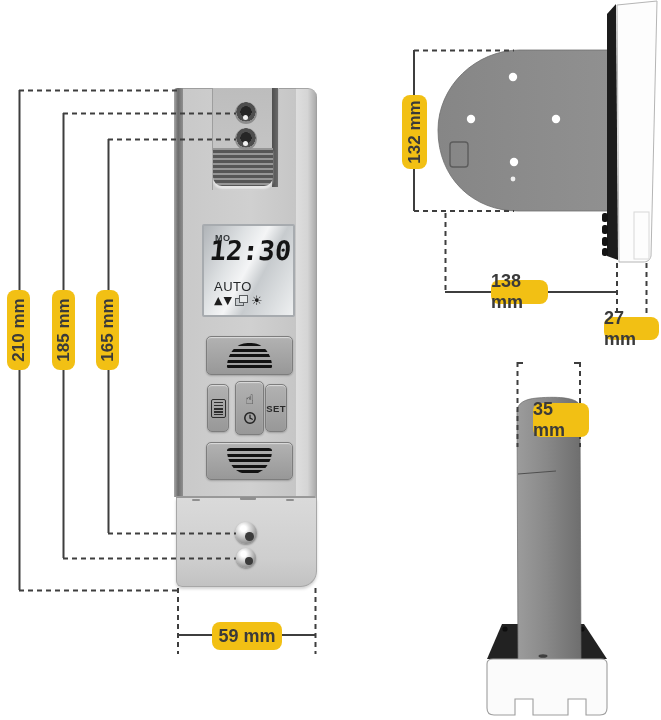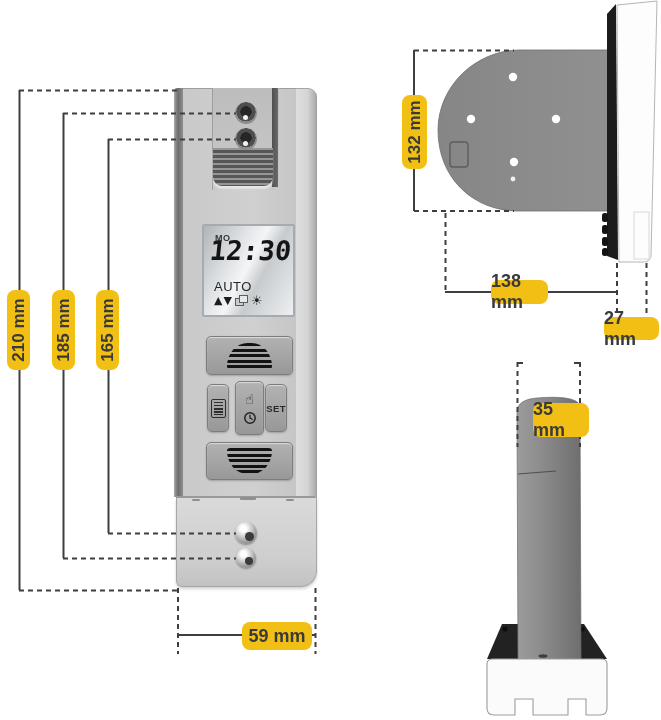--- a/index.html
+++ b/index.html
@@ -221,21 +221,21 @@
 
   <div class="dim-label v" style="left:7px;top:290px;width:23px;height:80px;">
     <span>210 mm</span>
   </div>
   <div class="dim-label v" style="left:52px;top:290px;width:23px;height:80px;">
     <span>185 mm</span>
   </div>
   <div class="dim-label v" style="left:96px;top:290px;width:23px;height:80px;">
     <span>165 mm</span>
   </div>
-  <div class="dim-label h" style="left:212px;top:622px;width:70px;height:28px;margin-left:30px;">
+  <div class="dim-label h" style="left:212px;top:622px;width:70px;height:28px;">
     <span>59 mm</span>
   </div>
   <div class="dim-label v" style="left:402px;top:95px;width:25px;height:74px;">
     <span>132 mm</span>
   </div>
   <div class="dim-label h" style="left:491px;top:280px;width:57px;height:24px;">
     <span>138 mm</span>
   </div>
   <div class="dim-label h" style="left:604px;top:317px;width:55px;height:23px;justify-content:flex-end;">
     <span>27 mm</span>

